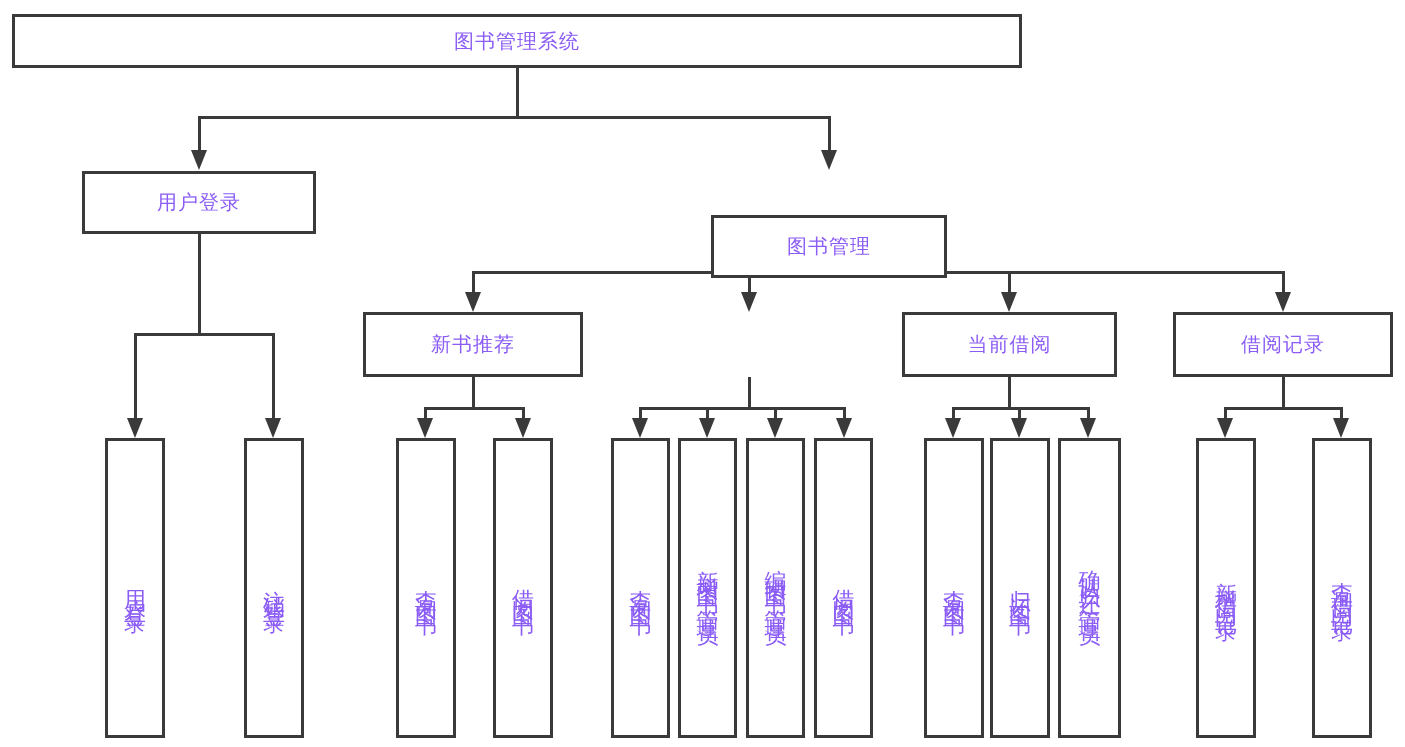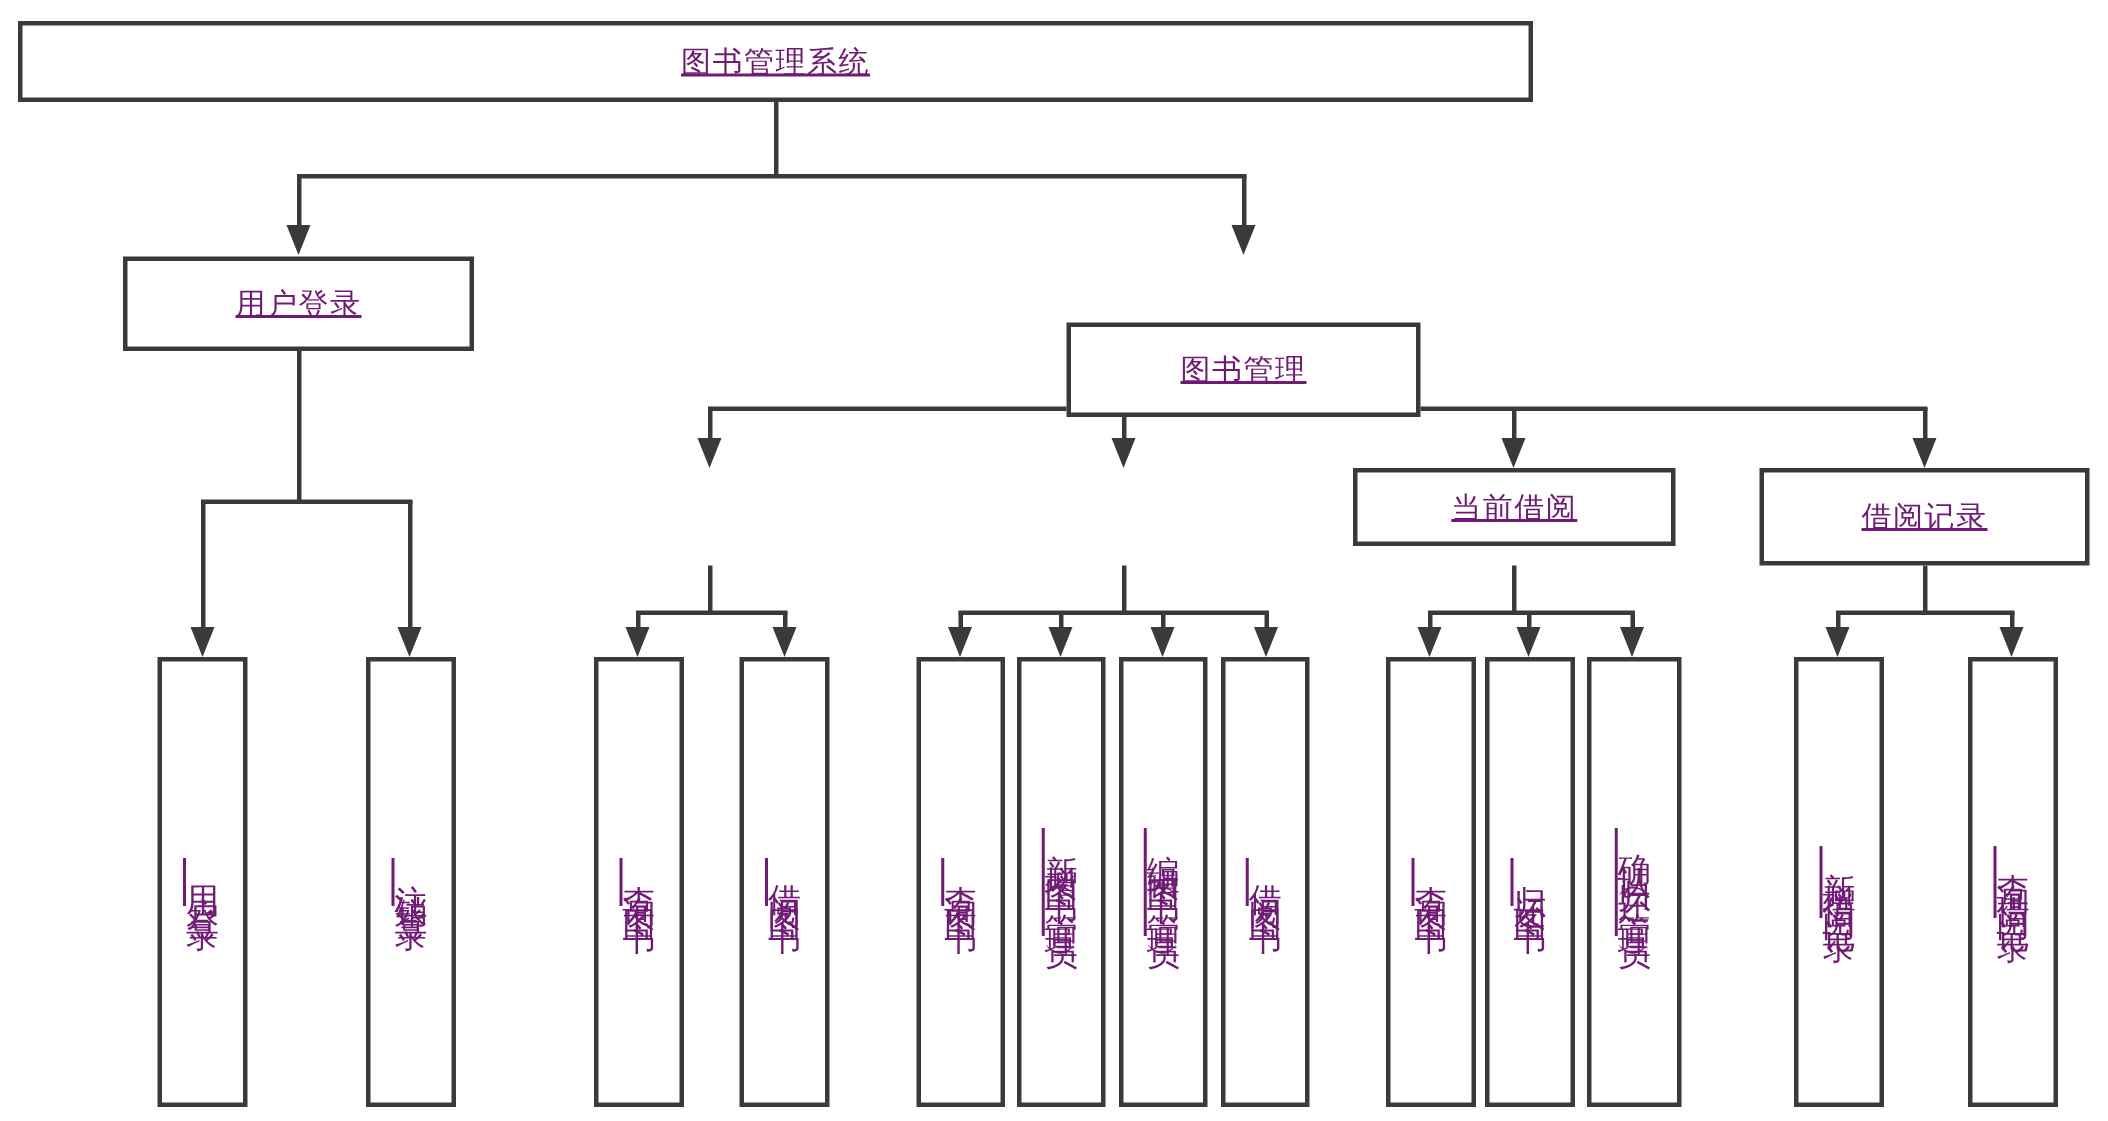--- a/index.html
+++ b/index.html
@@ -2,23 +2,23 @@
 <html><head>
 <meta charset="utf-8">
 <style>
   html,body{margin:0;padding:0;background:#ffffff;}
   .stage{
     position:relative;width:1405px;height:747px;background:#ffffff;overflow:hidden;
     font-family:"Liberation Sans","DejaVu Sans",sans-serif;
   }
   .box{
     position:absolute;box-sizing:border-box;background:#ffffff;
-    border:3px solid #3a3a3a;color:#701a75;
+    border:3px solid #3a3a3a;color:#8b5cf6;
     display:flex;align-items:center;justify-content:center;
-    font-size:20px;letter-spacing:1px;z-index:3;text-decoration:underline;
+    font-size:20px;letter-spacing:1px;z-index:3;
   }
   .leaf{
     writing-mode:vertical-rl;text-orientation:mixed;
     font-size:22px;letter-spacing:8px;line-height:1;z-index:3;
   }
   .h,.v{position:absolute;background:#3a3a3a;z-index:1;}
   .h{height:3px;}
   .v{width:3px;}
   .arrow{
     position:absolute;width:0;height:0;z-index:2;
@@ -34,21 +34,22 @@
 </head>
 <body>
 
 <div class="stage">
 
   <div class="box" style="left:12px;top:14px;width:1010px;height:54px;">图书管理系统</div>
 
   <div class="box" style="left:82px;top:171px;width:234px;height:63px;">用户登录</div>
   <div class="box" style="left:711px;top:171px;width:236px;height:63px;margin-top:44px;">图书管理</div>
 
-  <div class="box" style="left:902px;top:312px;width:215px;height:52px;">当前借阅</div>
+  <div class="box" style="left:363px;top:312px;width:220px;height:65px;">新书推荐</div>
+  <div class="box" style="left:902px;top:312px;width:215px;height:65px;">当前借阅</div>
   <div class="box" style="left:1173px;top:312px;width:220px;height:65px;">借阅记录</div>
 
   <div class="box leaf" style="left:105px;top:438px;width:60px;height:300px;">用户登录</div>
   <div class="box leaf" style="left:244px;top:438px;width:60px;height:300px;">注销登录</div>
 
   <div class="box leaf" style="left:396px;top:438px;width:60px;height:300px;">查询图书</div>
   <div class="box leaf" style="left:493px;top:438px;width:60px;height:300px;">借阅图书</div>
 
   <div class="box leaf" style="left:611px;top:438px;width:59px;height:300px;">查询图书</div>
   <div class="box leaf" style="left:678px;top:438px;width:59px;height:300px;">新增图书（管理员）</div>

